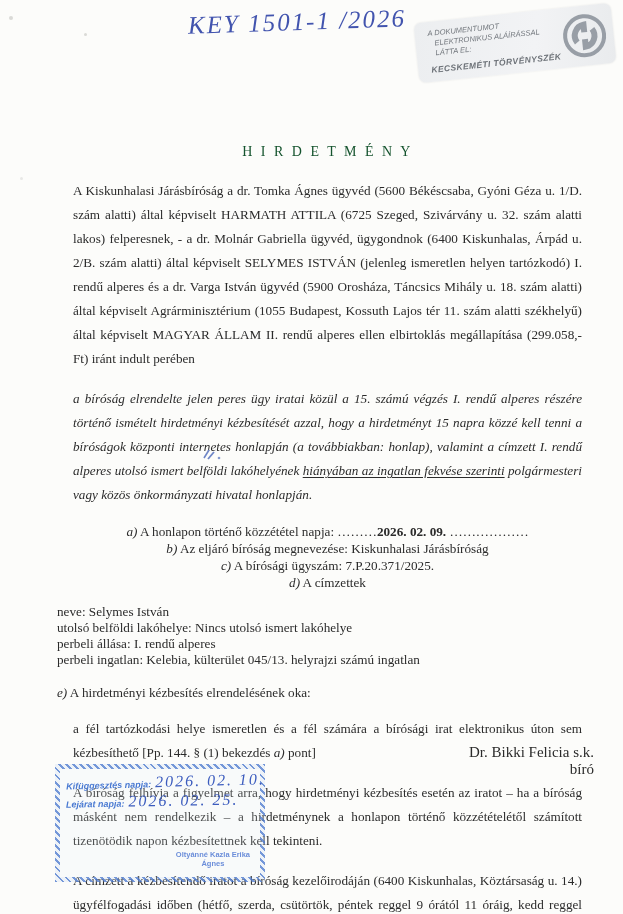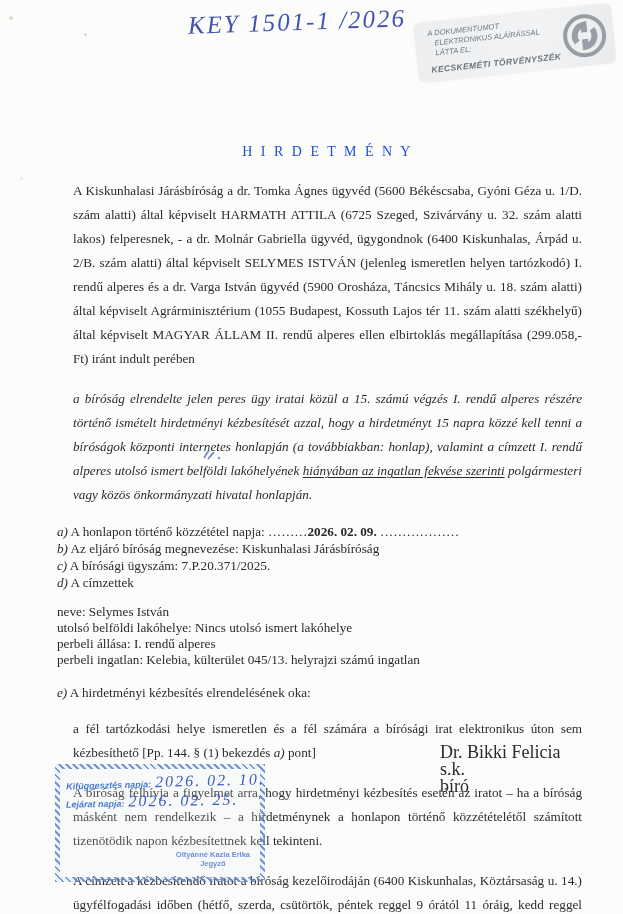--- a/index.html
+++ b/index.html
@@ -40,39 +40,39 @@
   .esign-logo { position:absolute; right:5px; top:6px; width:48px; height:48px; }
   
   .letterhead {
     position:absolute; left:57px; top:86px;
     font-size:13.5px; line-height:16.5px;
   }
   
   .content { position:absolute; left:57px; top:140px; width:541px; }
   .doc-title {
     text-align:center; margin:4px 0 0 0; font-size:14px;
-    letter-spacing:2.5px; font-weight:normal; color:#1d4ed8;
+    letter-spacing:2.5px; font-weight:normal; color:#14532d;
   }
   .content p { margin:16px; font-size:13.2px; line-height:24px; text-align:justify; }
   .p1 { margin-top:19px !important; }
   .p2 { margin-top:13px !important;font-style:italic; }
-  .items { margin-top:11px; font-size:13.2px; line-height:17px; }
+  .items { margin-top:11px; font-size:13.2px; line-height:17px;text-align:center; }
   .item-label, .it { font-style:italic; }
   .bold-date { font-weight:bold; }
   .uline { text-decoration:underline; text-underline-offset:2px; }
   .addressee { margin-top:13px; font-size:13.2px; line-height:16px; }
   .e-block { margin-top:16px; }
   .e-head { font-size:13.2px; line-height:17px; }
   .p3 { margin-top:12px !important; }
   .p4 { margin-top:15px !important; }
   .dateline { margin-top:13px !important; text-align:left !important; }
   
   .signature {
-    position:absolute; left:440px; top:744px; width:145px;
-    text-align:left; font-size:18px; line-height:17px;
+    position:absolute; left:449px; top:744px; width:145px;
+    text-align:right; font-size:15px; line-height:17px;
   }
   
   .bstamp {
     position:absolute; left:55px; top:764px; width:200px; height:108px;
     border:5px solid transparent;
     border-image:repeating-linear-gradient(45deg, rgba(72,118,205,.75) 0 2px, rgba(72,118,205,.06) 2px 5px) 5;
     background:rgba(235,242,252,.18);
   }
   .bstamp-row { white-space:nowrap; padding-left:6px; }
   .bstamp-row1 { margin-top:4px; transform:rotate(-1.5deg); }
@@ -168,17 +168,17 @@
     <div class="bstamp-row bstamp-row1">
       <span class="bstamp-label">Kifüggesztés napja:</span>
       <span class="handwritten bstamp-date">2026. 02. 10.</span>
     </div>
     <div class="bstamp-row bstamp-row2">
       <span class="bstamp-label">Lejárat napja:</span>
       <span class="handwritten bstamp-date">2026. 02. 25.</span>
     </div>
     <div class="bstamp-clerk">
       <div>Oltyánné Kazla Erika</div>
-      <div>Jegyző</div>
+      <div>Ágnes</div>
     </div>
   </div>
 
 </div>
 
 </body></html>

